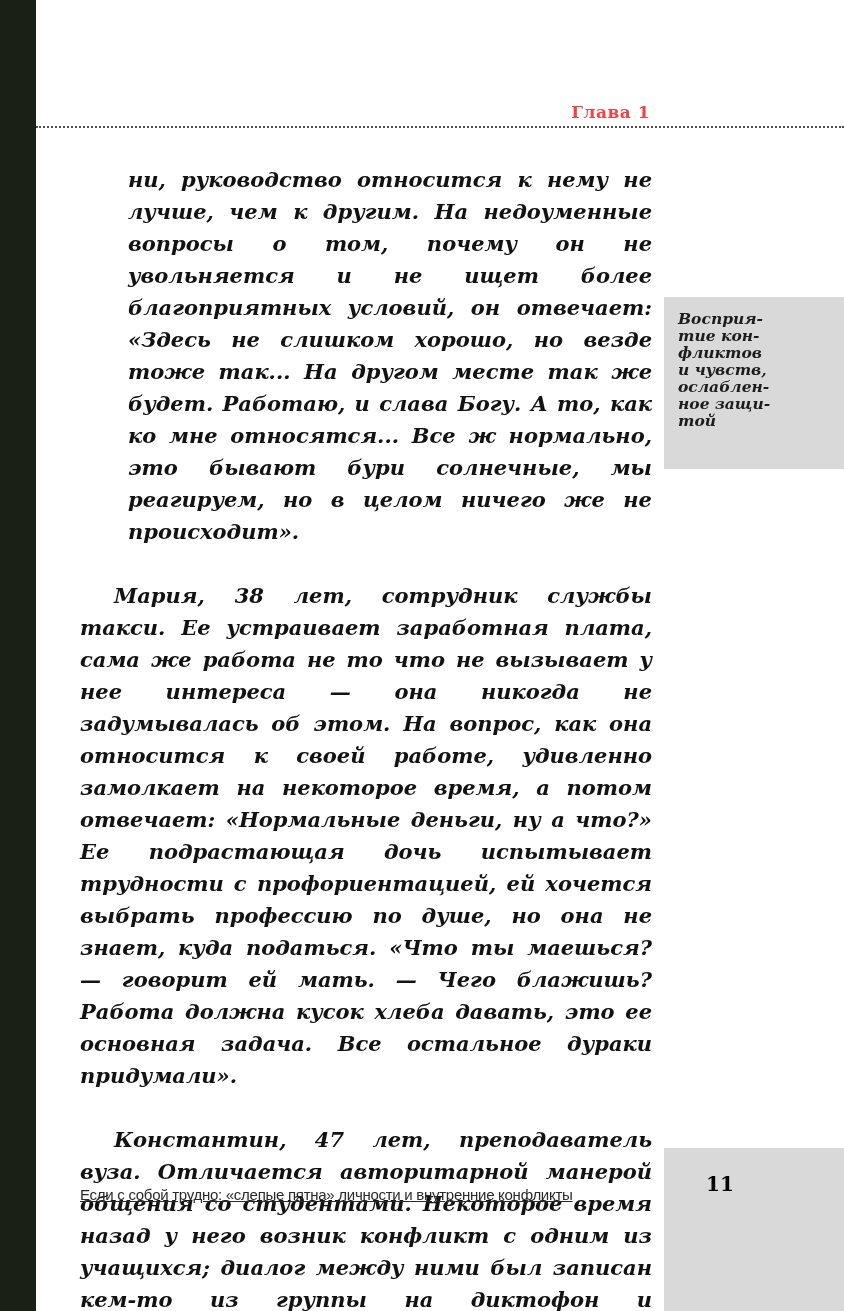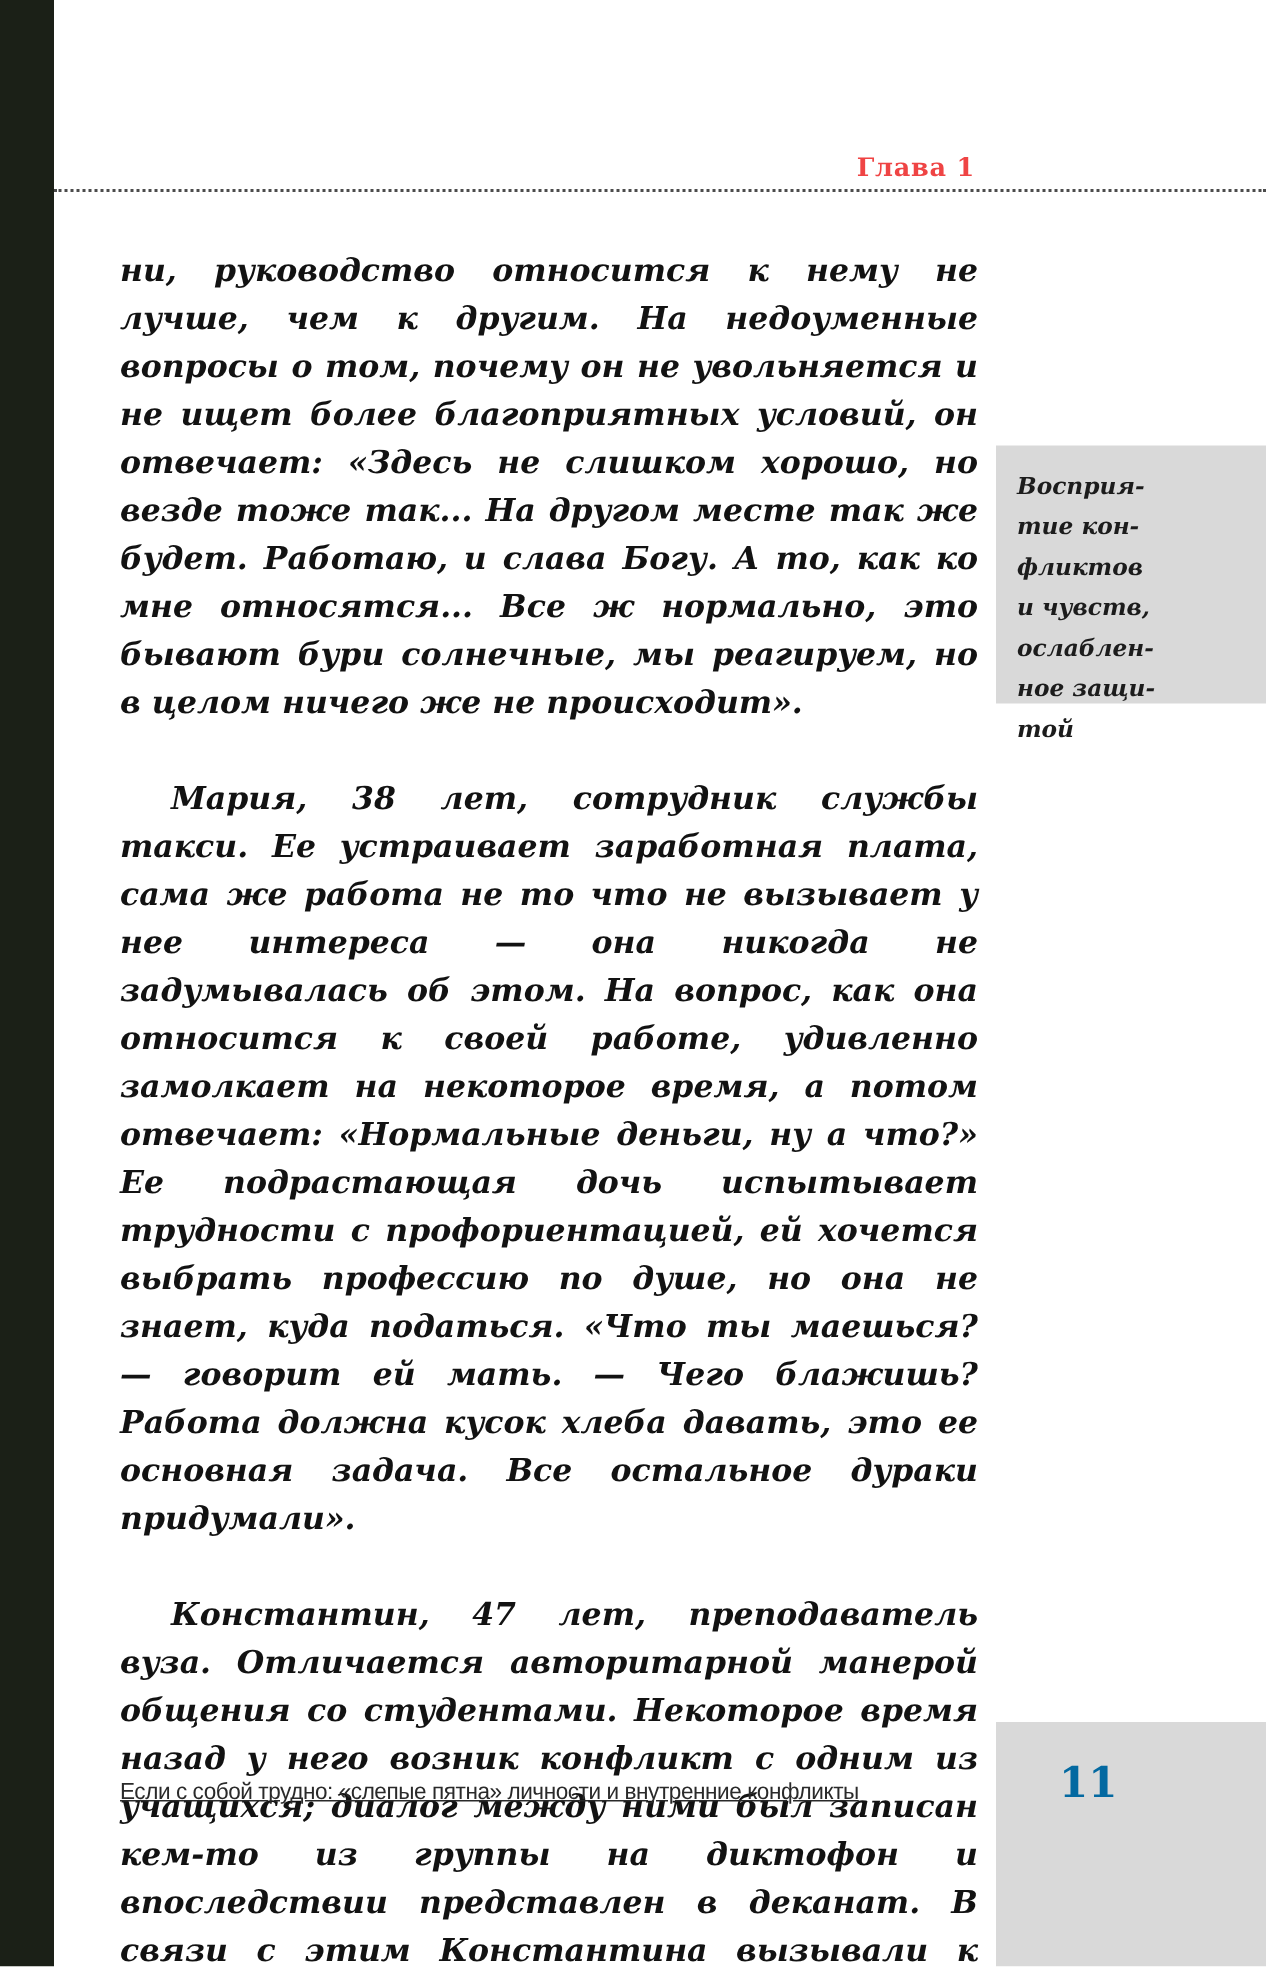--- a/index.html
+++ b/index.html
@@ -50,52 +50,52 @@
     font-family: "DejaVu Serif", serif;
     font-style: italic;
     font-weight: bold;
     font-size: 21px;
     line-height: 32px;
     color: #121212;
     text-align: justify;
   }
   .para { margin: 0; text-indent: 34px; }
   .para + .para { margin-top: 32px; }
-  .para.no-indent { text-indent: 0; }
+  .para.no-indent { text-indent: 0; margin-left: 48px; }
   
   .margin-note {
     position: absolute;
     left: 664px; top: 297px;
     width: 180px; height: 172px;
     background: #d9d9d9;
   }
   .margin-note-text {
     padding: 13px 8px 0 14px;
     font-family: "DejaVu Serif", serif;
     font-style: italic;
     font-weight: bold;
     font-size: 15.5px;
-    line-height: 27px;
+    line-height: 17px;
     color: #1c1c1c;
     white-space: pre-line;
   }
   
   .corner-box {
     position: absolute;
     left: 664px; top: 1148px;
     width: 180px; height: 163px;
     background: #d9d9d9;
   }
   .page-number {
     position: absolute;
     left: 706px; top: 1172px;
     font-family: "DejaVu Serif", serif;
     font-weight: bold;
-    font-size: 28px;
-    color: #0369a1;
+    font-size: 20px;
+    color: #000000;
   }
   
   .footer-title {
     position: absolute;
     left: 80px; top: 1186px;
     width: 580px;
     font-family: "Liberation Sans", sans-serif;
     font-size: 15.5px;
     letter-spacing: -0.3px;
     color: #2a2a2a;

